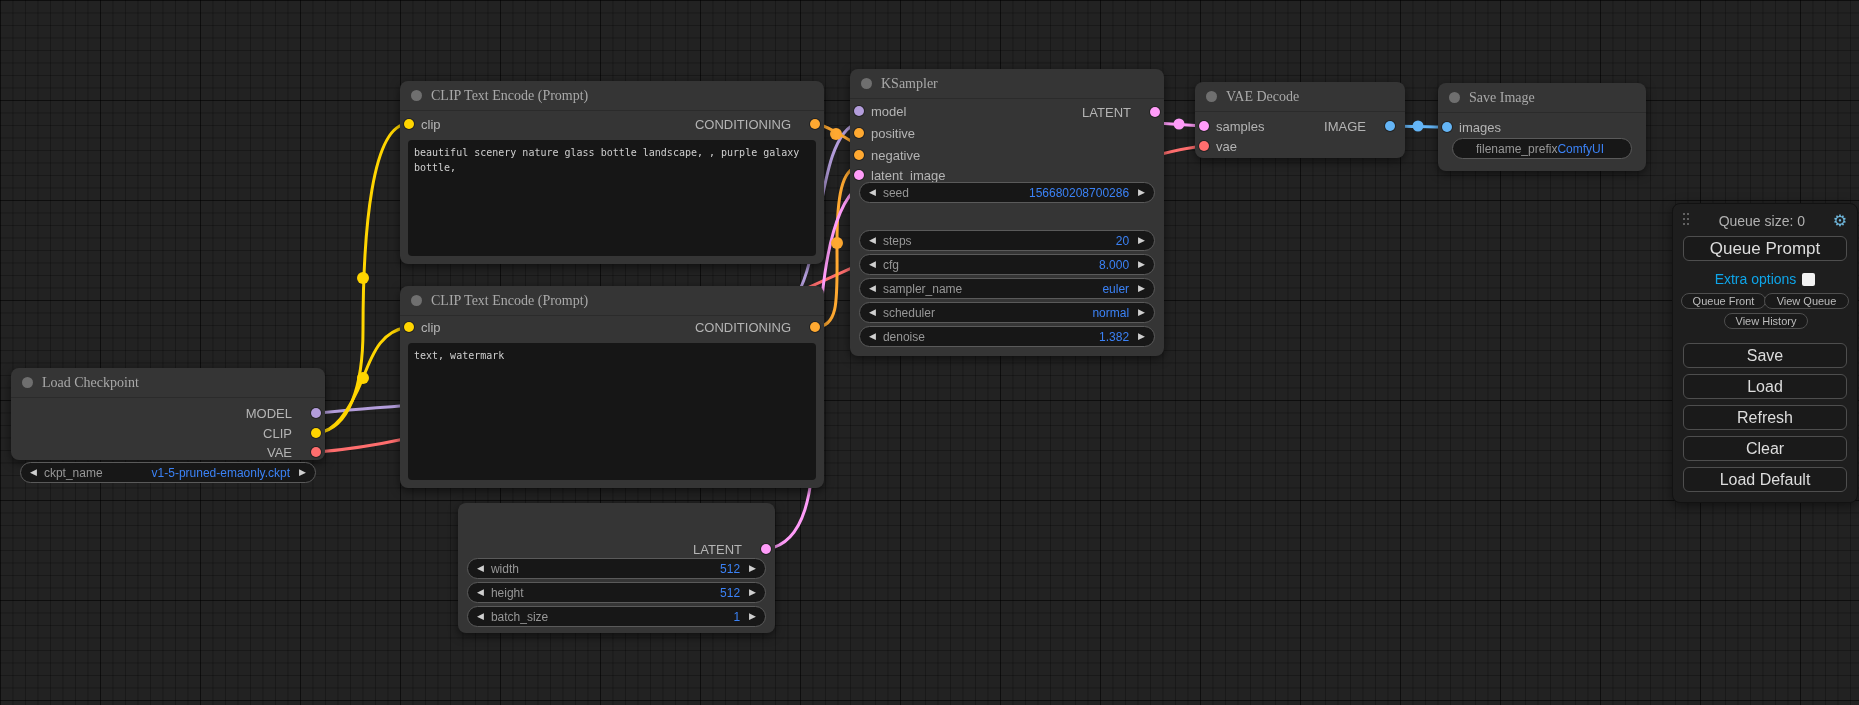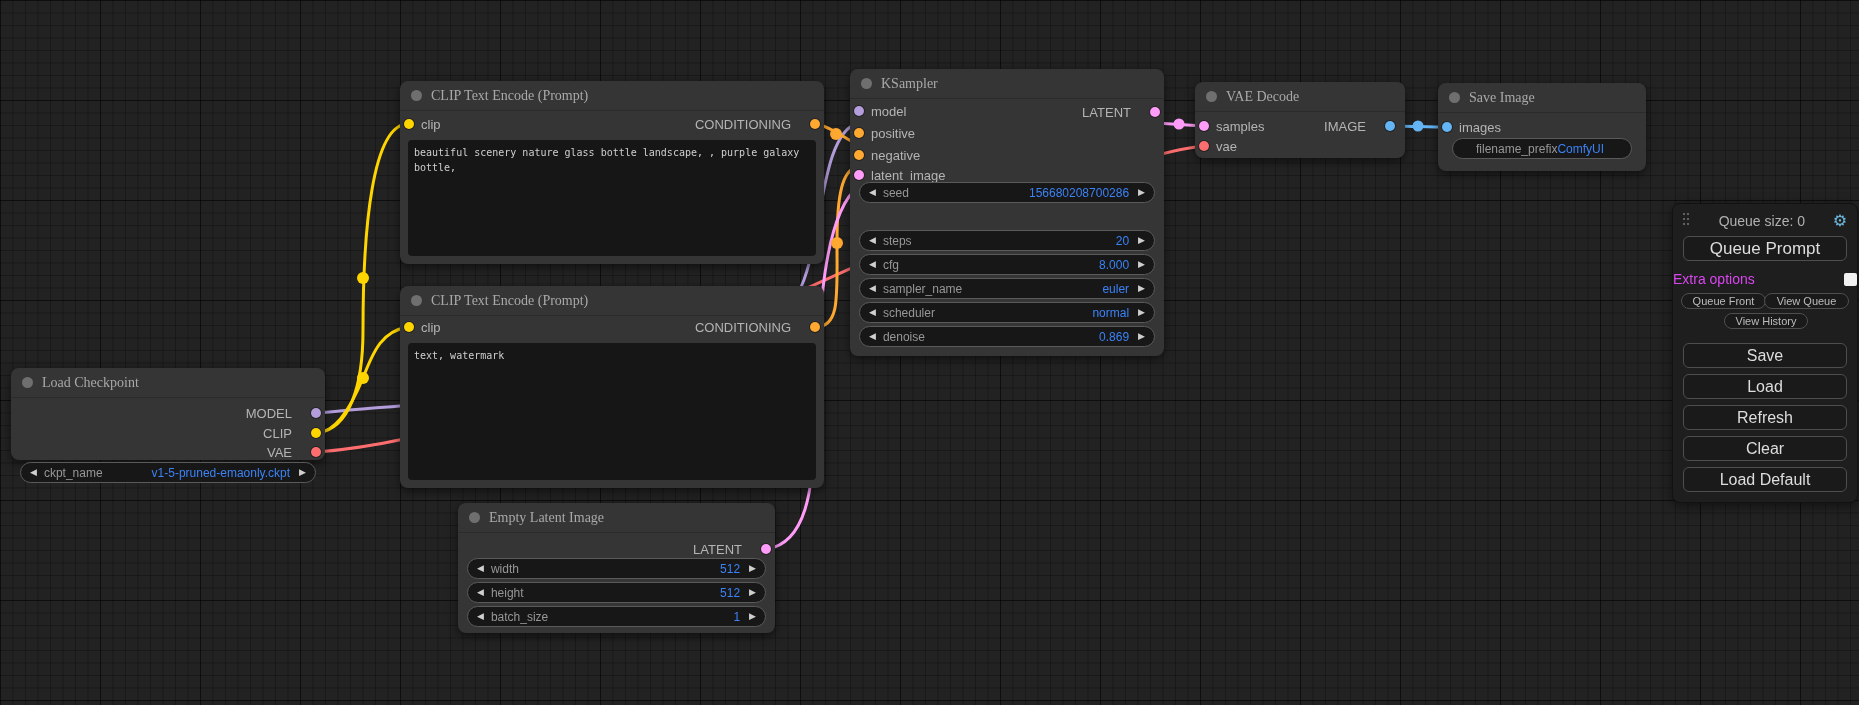--- a/index.html
+++ b/index.html
@@ -71,22 +71,22 @@
     color:#dddddd; display:flex; align-items:center; justify-content:center;
   }
   .btn-lg { font-size:17px; }
   .btn-md { font-size:16px; }
   .btn-sm {
     position:absolute; height:16px; background:#1a1a1a; border:1px solid #4e4e4e;
     border-radius:8px; color:#bcbcbc; font-size:11px;
     display:flex; align-items:center; justify-content:center;
   }
   .extra { position:absolute; top:67px; left:0; right:0; height:16px;
-    display:flex; align-items:center; justify-content:space-between; gap:6px;
-    font-size:14px; color:#d946ef; }
+    display:flex; align-items:center; justify-content:center; gap:6px;
+    font-size:14px; color:#0ea5e9; }
   .chk { width:13px; height:13px; background:#f2f2f2; border-radius:2px; }
 </style>
 </head>
 <body>
 
 <svg class="links" width="1859" height="705">
   <g fill="none" stroke-linecap="round" stroke-width="3">
     <path stroke="#B39DDB" d="M317,413 C520,393 735,398 797,295 C823,252 818,134 858,123"></path>
     <path stroke="#FF6E6E" d="M317,452 C520,436 760,305 900,247 C1040,190 1150,152 1203,146"></path>
     <path stroke="#FFD500" d="M317,433 C350,429 363,385 363,330 C363,230 372,124 408,124"></path>
@@ -215,30 +215,26 @@
   </div>
   <div class="widget" style="top:233px">
     <span class="arr">◀</span>
     <span class="wlabel">scheduler</span>
     <span class="wvalue">normal</span>
     <span class="arr">▶</span>
   </div>
   <div class="widget" style="top:257px">
     <span class="arr">◀</span>
     <span class="wlabel">denoise</span>
-    <span class="wvalue">0.869</span>
+    <span class="wvalue">1.382</span>
     <span class="arr">▶</span>
   </div>
 </div>
 
 <div class="node" style="left:458px;top:503px;width:317px;height:130px">
-  <div class="nheader">
-    <span class="ndot"></span>
-    <span class="ntitle">Empty Latent Image</span>
-  </div>
   <div class="outrow" style="top:36px">
     <span>LATENT</span>
     <span class="port c-latent"></span>
   </div>
   <div class="widget" style="top:55px">
     <span class="arr">◀</span>
     <span class="wlabel">width</span>
     <span class="wvalue">512</span>
     <span class="arr">▶</span>
   </div>

